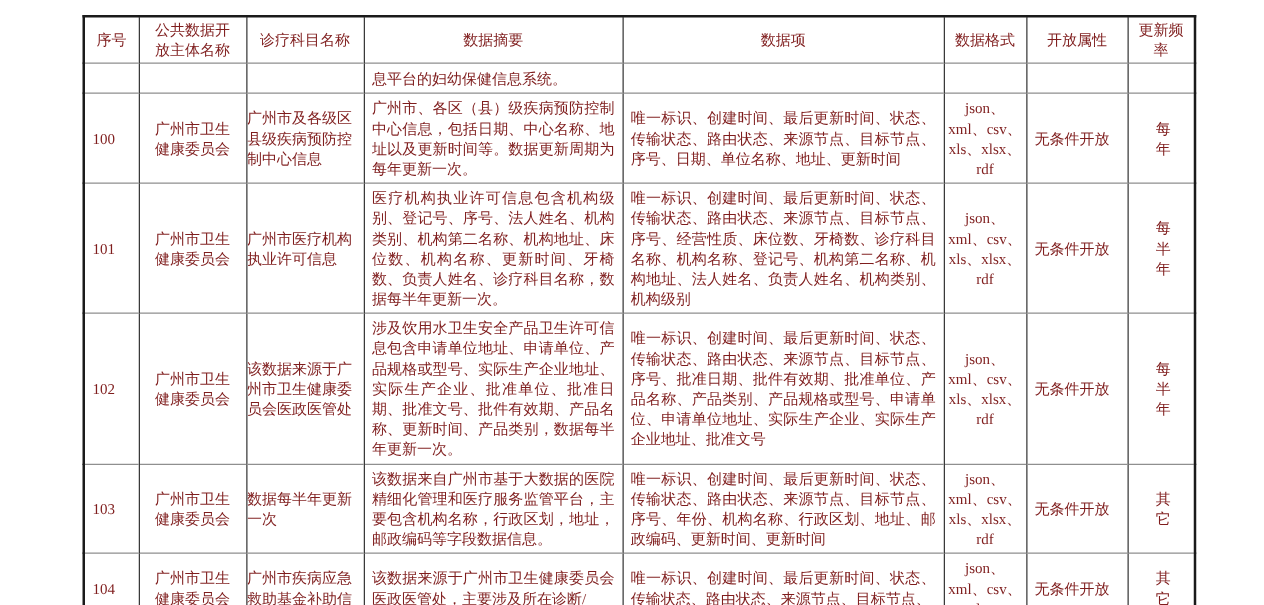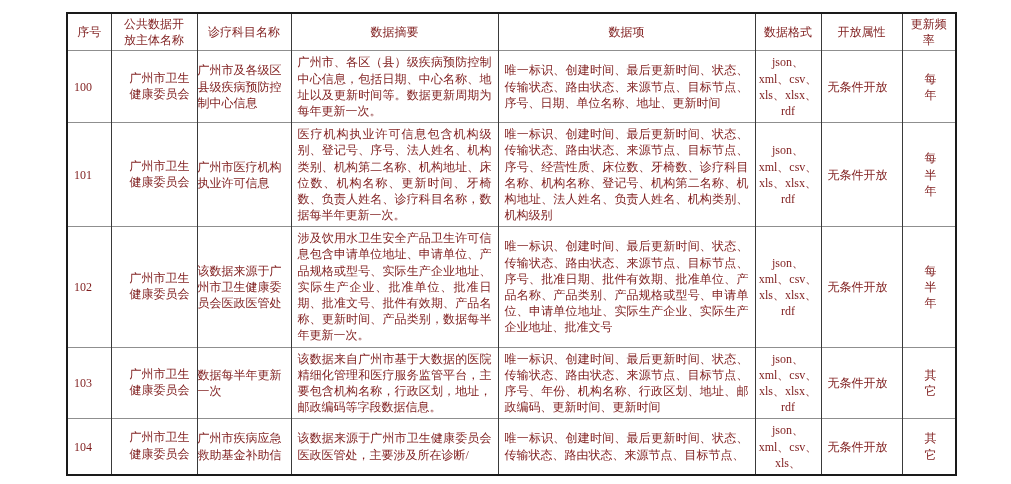--- a/index.html
+++ b/index.html
@@ -33,21 +33,21 @@
     overflow: hidden;
   }
   table.open-data th {
     font-family: "Liberation Sans", "DejaVu Sans", sans-serif;
     font-weight: normal;
     text-align: center;
     height: 34px;
     padding: 2px 7px;
   }
   .cell-no      { text-align: left; }
-  .cell-agency  { text-align: right; padding: 3px 7px !important; font-family: Liberation Mono, monospace; }
+  .cell-agency  { text-align: center; padding: 3px 7px !important; }
   .cell-dataset { text-align: left; padding: 3px 0 !important; }
   .cell-summary { text-align: justify; text-justify: inter-character; }
   .cell-items   { text-align: justify; text-justify: inter-character; }
   .cell-format  { text-align: center; padding: 3px 3px !important; margin-top: 12px; }
   .cell-open    { text-align: left; }
   .cell-freq    { text-align: center; padding: 3px 22px !important; }
   tr.partial-row td { height: 24px; }
 </style>
 </head>
 <body>
@@ -70,20 +70,30 @@
         <th>公共数据开放主体名称</th>
         <th>诊疗科目名称</th>
         <th>数据摘要</th>
         <th>数据项</th>
         <th>数据格式</th>
         <th>开放属性</th>
         <th>更新频率</th>
       </tr>
     </thead>
     <tbody id="table-body">
+        <tr class="partial-row">
+    <td class="cell-no"></td>
+    <td class="cell-agency"></td>
+    <td class="cell-dataset"></td>
+    <td class="cell-summary">息平台的妇幼保健信息系统。</td>
+    <td class="cell-items"></td>
+    <td class="cell-format"></td>
+    <td class="cell-open"></td>
+    <td class="cell-freq"></td>
+  </tr>
         <tr>
     <td class="cell-no">100</td>
     <td class="cell-agency">广州市卫生健康委员会</td>
     <td class="cell-dataset">广州市及各级区县级疾病预防控制中心信息</td>
     <td class="cell-summary">广州市、各区（县）级疾病预防控制中心信息，包括日期、中心名称、地址以及更新时间等。数据更新周期为每年更新一次。</td>
     <td class="cell-items">唯一标识、创建时间、最后更新时间、状态、传输状态、路由状态、来源节点、目标节点、序号、日期、单位名称、地址、更新时间</td>
     <td class="cell-format">json、xml、csv、xls、xlsx、rdf</td>
     <td class="cell-open">无条件开放</td>
     <td class="cell-freq">每年</td>
   </tr>

